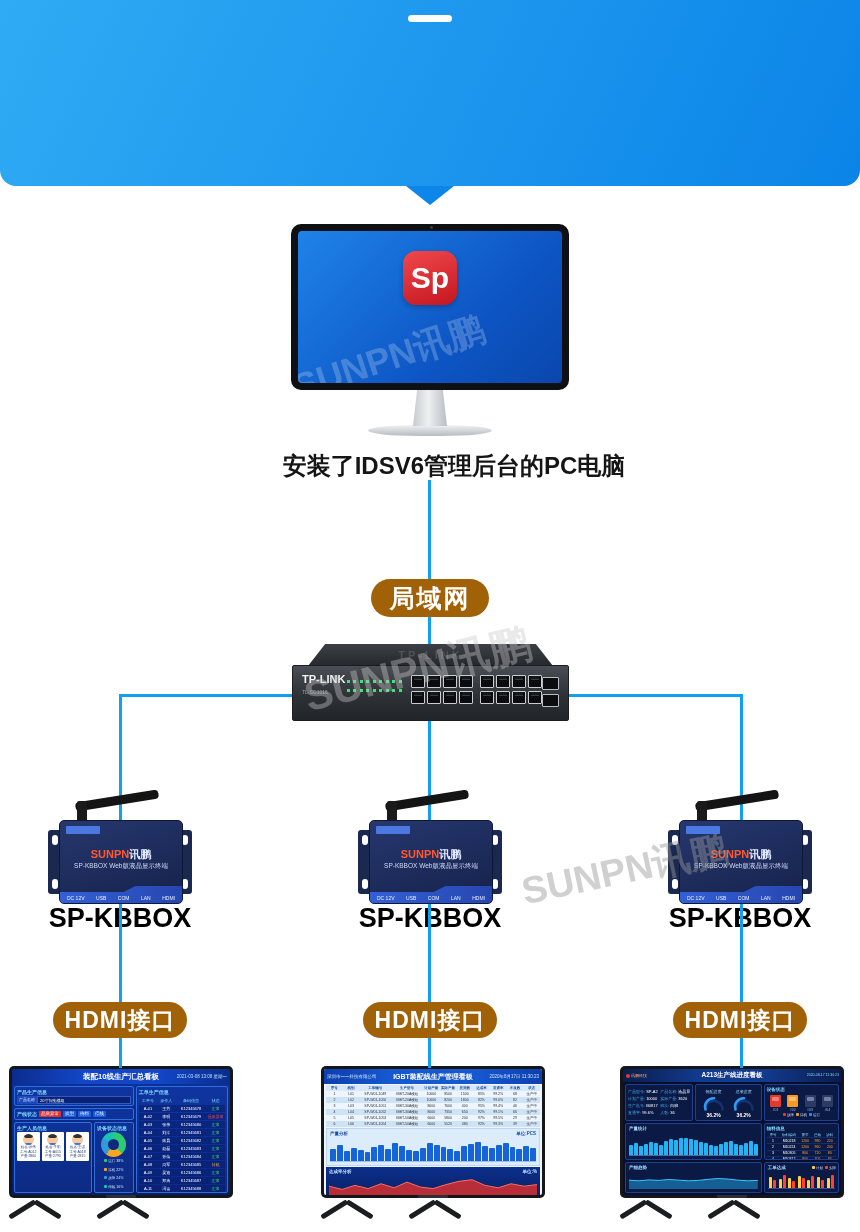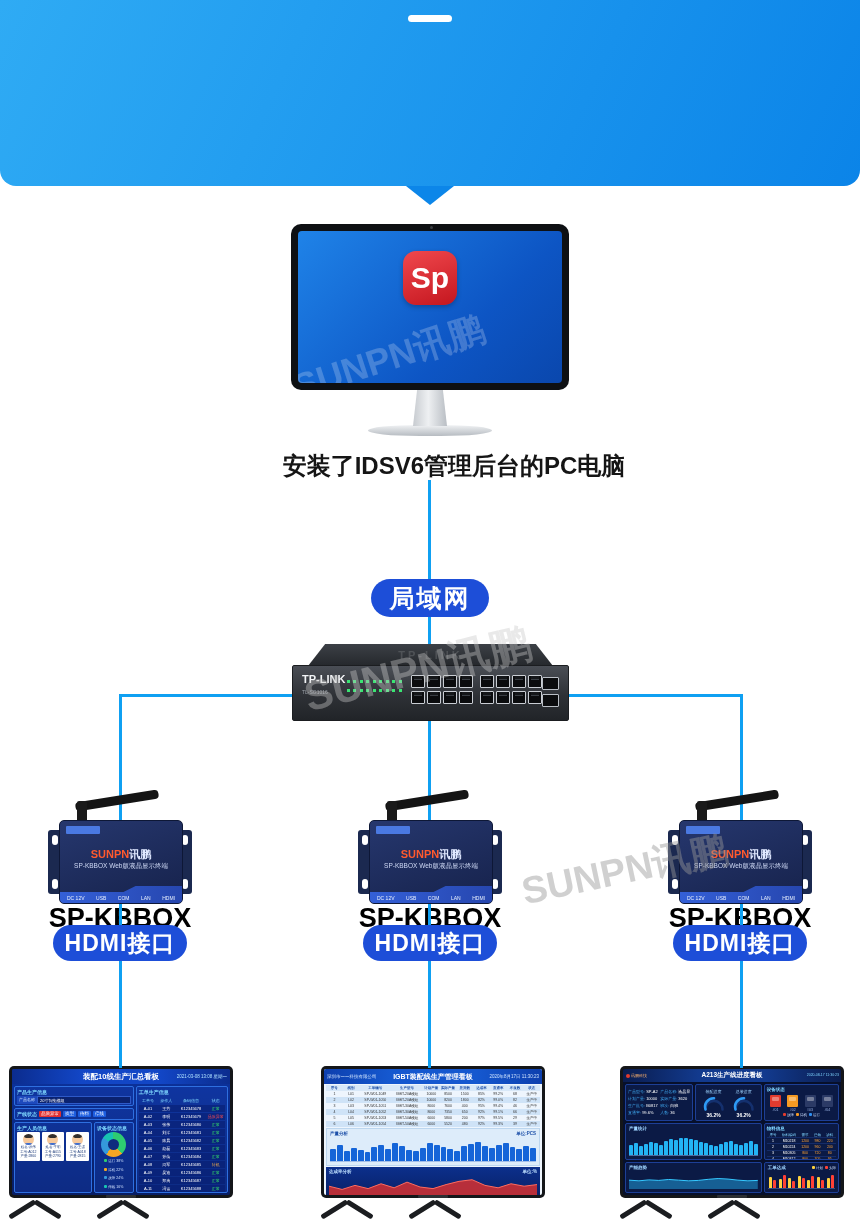--- a/index.html
+++ b/index.html
@@ -10,24 +10,24 @@
   .banner{position:absolute;left:0;top:0;width:860px;height:186px;
     background:linear-gradient(115deg,#2FABF4 0%,#0B84E8 100%);border-radius:0 0 16px 16px;}
   .banner-title{padding-top:34px;text-align:center;color:#fff;font-size:56px;font-weight:800;letter-spacing:10px;}
   .banner-sub{margin-top:12px;text-align:center;color:#fff;font-size:17px;font-weight:600;letter-spacing:5px;}
   .banner-dash{width:44px;height:7px;border-radius:4px;background:#fff;margin:15px auto 0;}
   .banner-arrow{position:absolute;left:50%;top:186px;transform:translateX(-50%);width:0;height:0;
     border-left:24px solid transparent;border-right:24px solid transparent;border-top:19px solid #0C86E9;}
 
   
   .vline,.hline{position:absolute;background:#0FA0F2;z-index:1;}
-  .pill{position:absolute;z-index:6;background:#1d4ed8;color:#fff;font-weight:700;
+  .pill{position:absolute;z-index:6;background:#a16207;color:#fff;font-weight:700;
     display:flex;align-items:center;justify-content:center;border-radius:19px;}
   #lan-pill{left:371px;top:579px;width:118px;height:38px;font-size:25px;letter-spacing:2px;}
-  .hdmi-pill{top:925px;width:134px;height:36px;font-size:23px;letter-spacing:1px;}
+  .hdmi-pill{top:1002px;width:134px;height:36px;font-size:23px;letter-spacing:1px;}
 
   
   .monitor{position:absolute;left:291px;top:224px;width:278px;z-index:2;}
   .mon-screen{position:relative;height:166px;background:#0e1013;border-radius:10px;padding:7px;box-sizing:border-box;}
   .mon-cam{position:absolute;left:50%;top:2px;width:3px;height:3px;border-radius:50%;background:#3a3d41;}
   .mon-inner{position:relative;width:100%;height:100%;border-radius:4px;overflow:hidden;
     background:linear-gradient(135deg,#1f83e8 0%,#0d55c4 65%,#0a47ad 100%);
     display:flex;flex-direction:column;align-items:center;}
   .sp-logo{margin-top:20px;width:54px;height:54px;border-radius:13px;
     background:linear-gradient(160deg,#f0484d,#c4161f);color:#fff;font-size:30px;font-weight:800;

